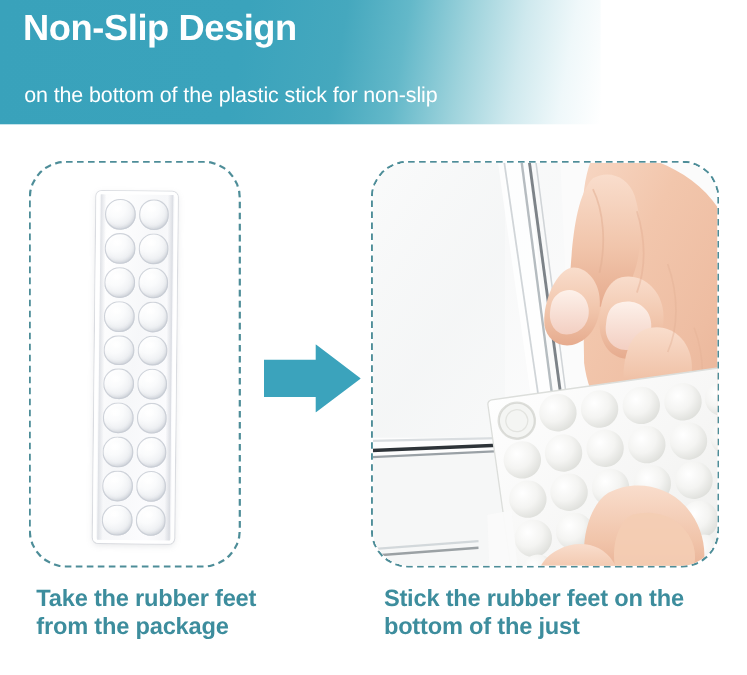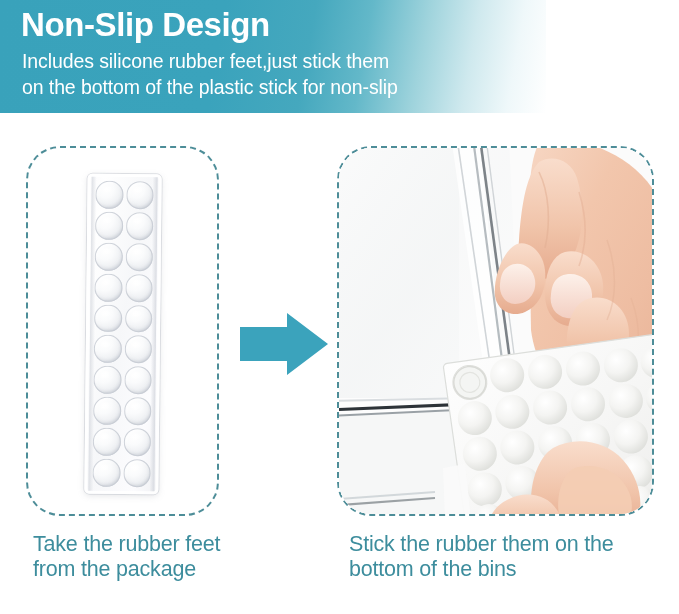--- a/index.html
+++ b/index.html
@@ -168,32 +168,31 @@
     background: linear-gradient(160deg,#fdfdfd 0%, #f7f8f8 45%, #fbfbfb 100%);
   }
   .rp svg { position:absolute; left:0; top:0; }
 
   
   .caption {
     position: absolute;
     font-size: 21.5px;
     line-height: 25px;
     color: #3d8d9d;
-    font-weight: normal;
+    font-weight: bold;
     letter-spacing: -0.2px;
   }
   .caption-left { left: 33px; top: 532px; width: 220px; }
   .caption-right { left: 349px; top: 532px; width: 310px; }
 </style>
 </head>
 <body>
 
 <div class="banner">
   <div class="banner-title">Non-Slip Design</div>
-  <div class="banner-sub">Includes silicone rubber feet,just stick them</div>
   <div class="banner-sub" style="top:74px;">on the bottom of the plastic stick for non-slip</div>
 </div>
 
 <div class="panel panel-left">
   <div class="pack">
     <div class="pack-grid">
       <div class="bump"></div>
       <div class="bump"></div>
       <div class="bump"></div>
       <div class="bump"></div>
@@ -378,13 +377,13 @@
           <path d="M188,374 C202,368 218,374 224,386 L186,392 Z" fill="#fbe4d6" opacity="0.85"></path>
         </g>
 
         <polygon points="104,320 126,316 132,372 106,372" fill="#fafafa" opacity="0.95"></polygon>
       </g>
     </svg>
   </div>
 </div>
 
 <div class="caption caption-left">Take the rubber feet from the package</div>
-<div class="caption caption-right">Stick the rubber them on the bottom of the bins</div>
+<div class="caption caption-right">Stick the rubber feet on the bottom of the just</div>
 
 </body></html>

